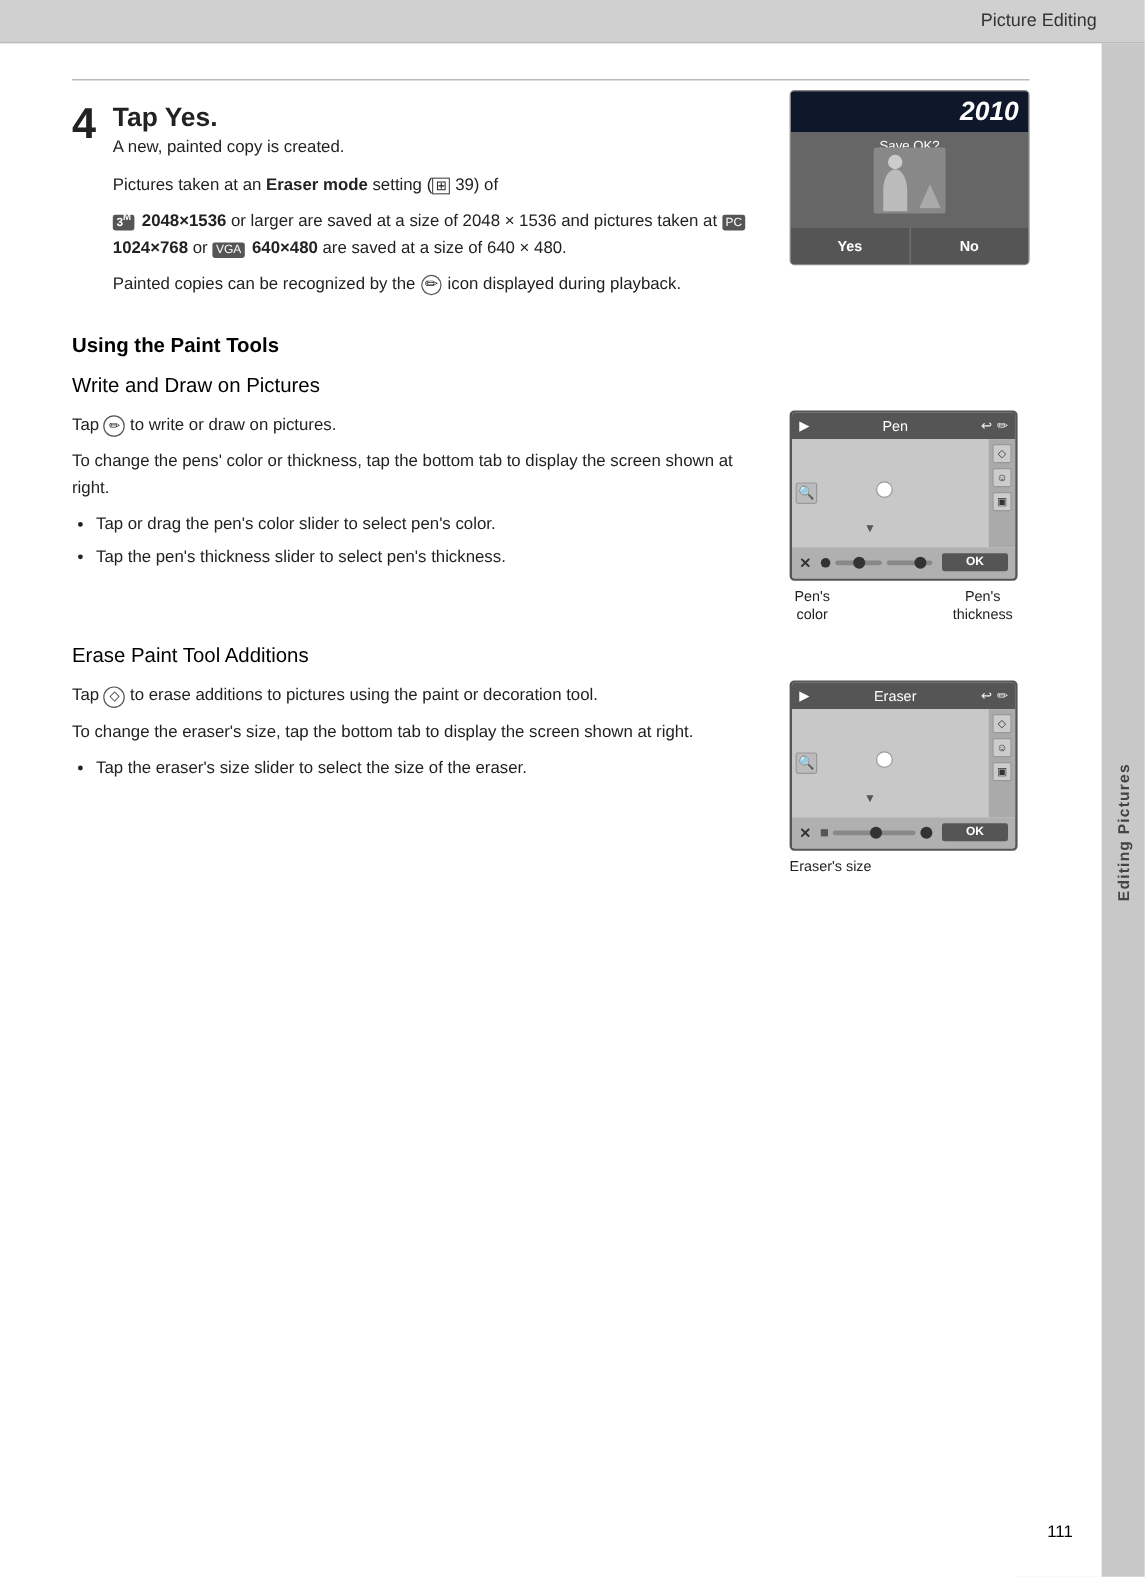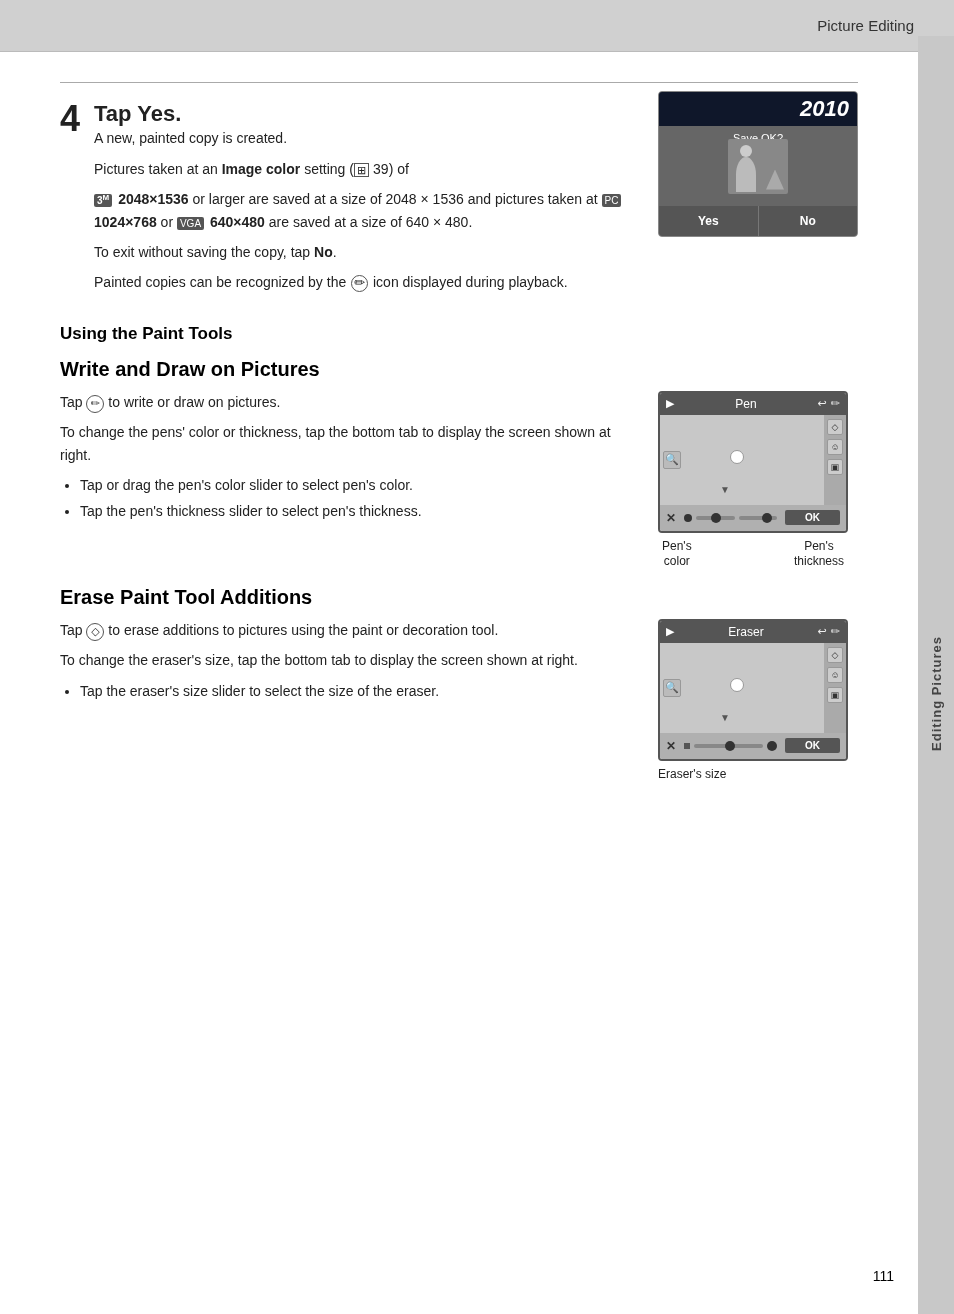--- a/index.html
+++ b/index.html
@@ -17,21 +17,21 @@
       width: 954px;
       min-height: 1314px;
       background: #fff;
       position: relative;
       padding: 0;
     }
 
     
     .top-bar {
       background: #d0d0d0;
-      height: 52px;
+      height: 36px;
       display: flex;
       align-items: center;
       justify-content: flex-end;
       padding-right: 40px;
       border-bottom: 1px solid #bbb;
     }
     .top-bar-title {
       font-size: 15px;
       color: #333;
     }
@@ -211,22 +211,22 @@
 
     
     .section-heading {
       font-size: 17px;
       font-weight: bold;
       margin-top: 22px;
       margin-bottom: 12px;
       color: #000;
     }
     .sub-heading {
-      font-size: 20px;
-      font-weight: bold;
+      font-size: 17px;
+      font-weight: normal;
       margin-top: 14px;
       margin-bottom: 6px;
       color: #000;
     }
 
     
     .tool-diagram-area {
       display: flex;
       align-items: flex-start;
       margin-top: 10px;
@@ -453,29 +453,26 @@
           </div>
         </div>
 
         <div class="step-title">
           <span>Tap </span><span class="bold">Yes</span><span>.</span>
         </div>
 
         <p class="body-text">A new, painted copy is created.</p>
 
         <p class="body-text">
-          Pictures taken at an <span class="bold">Image color</span> setting (<span style="font-size:11px;border:1px solid #555;padding:0 2px;">⊞</span> 39) of
+          Pictures taken at an <span class="bold">Eraser mode</span> setting (<span style="font-size:11px;border:1px solid #555;padding:0 2px;">⊞</span> 39) of
         </p>
         <p class="body-text">
           <span style="font-weight:bold;"><span style="background:#555;color:#fff;font-size:10px;padding:1px 3px;border-radius:2px;margin-right:2px;">3<span style="vertical-align:super;font-size:8px;">M</span></span> <b>2048×1536</b></span> or larger are saved at a size of 2048 × 1536 and pictures taken at <span style="background:#555;color:#fff;font-size:10px;padding:1px 3px;border-radius:2px;margin-right:2px;">PC</span> <b>1024×768</b> or <span style="background:#555;color:#fff;font-size:10px;padding:1px 3px;border-radius:2px;margin-right:2px;">VGA</span> <b>640×480</b> are saved at a size of 640 × 480.
         </p>
 
-        <p class="body-text">
-          To exit without saving the copy, tap <span class="bold">No</span>.
-        </p>
         <p class="body-text">
           Painted copies can be recognized by the <span class="inline-icon-pencil" style="font-size:13px;border:1px solid #555;border-radius:50%;width:17px;height:17px;display:inline-flex;align-items:center;justify-content:center;">✏</span> icon displayed during playback.
         </p>
       </div>
     </div>
 
     <div class="section-heading">Using the Paint Tools</div>
 
     <div>
       <div class="sub-heading">Write and Draw on Pictures</div>

